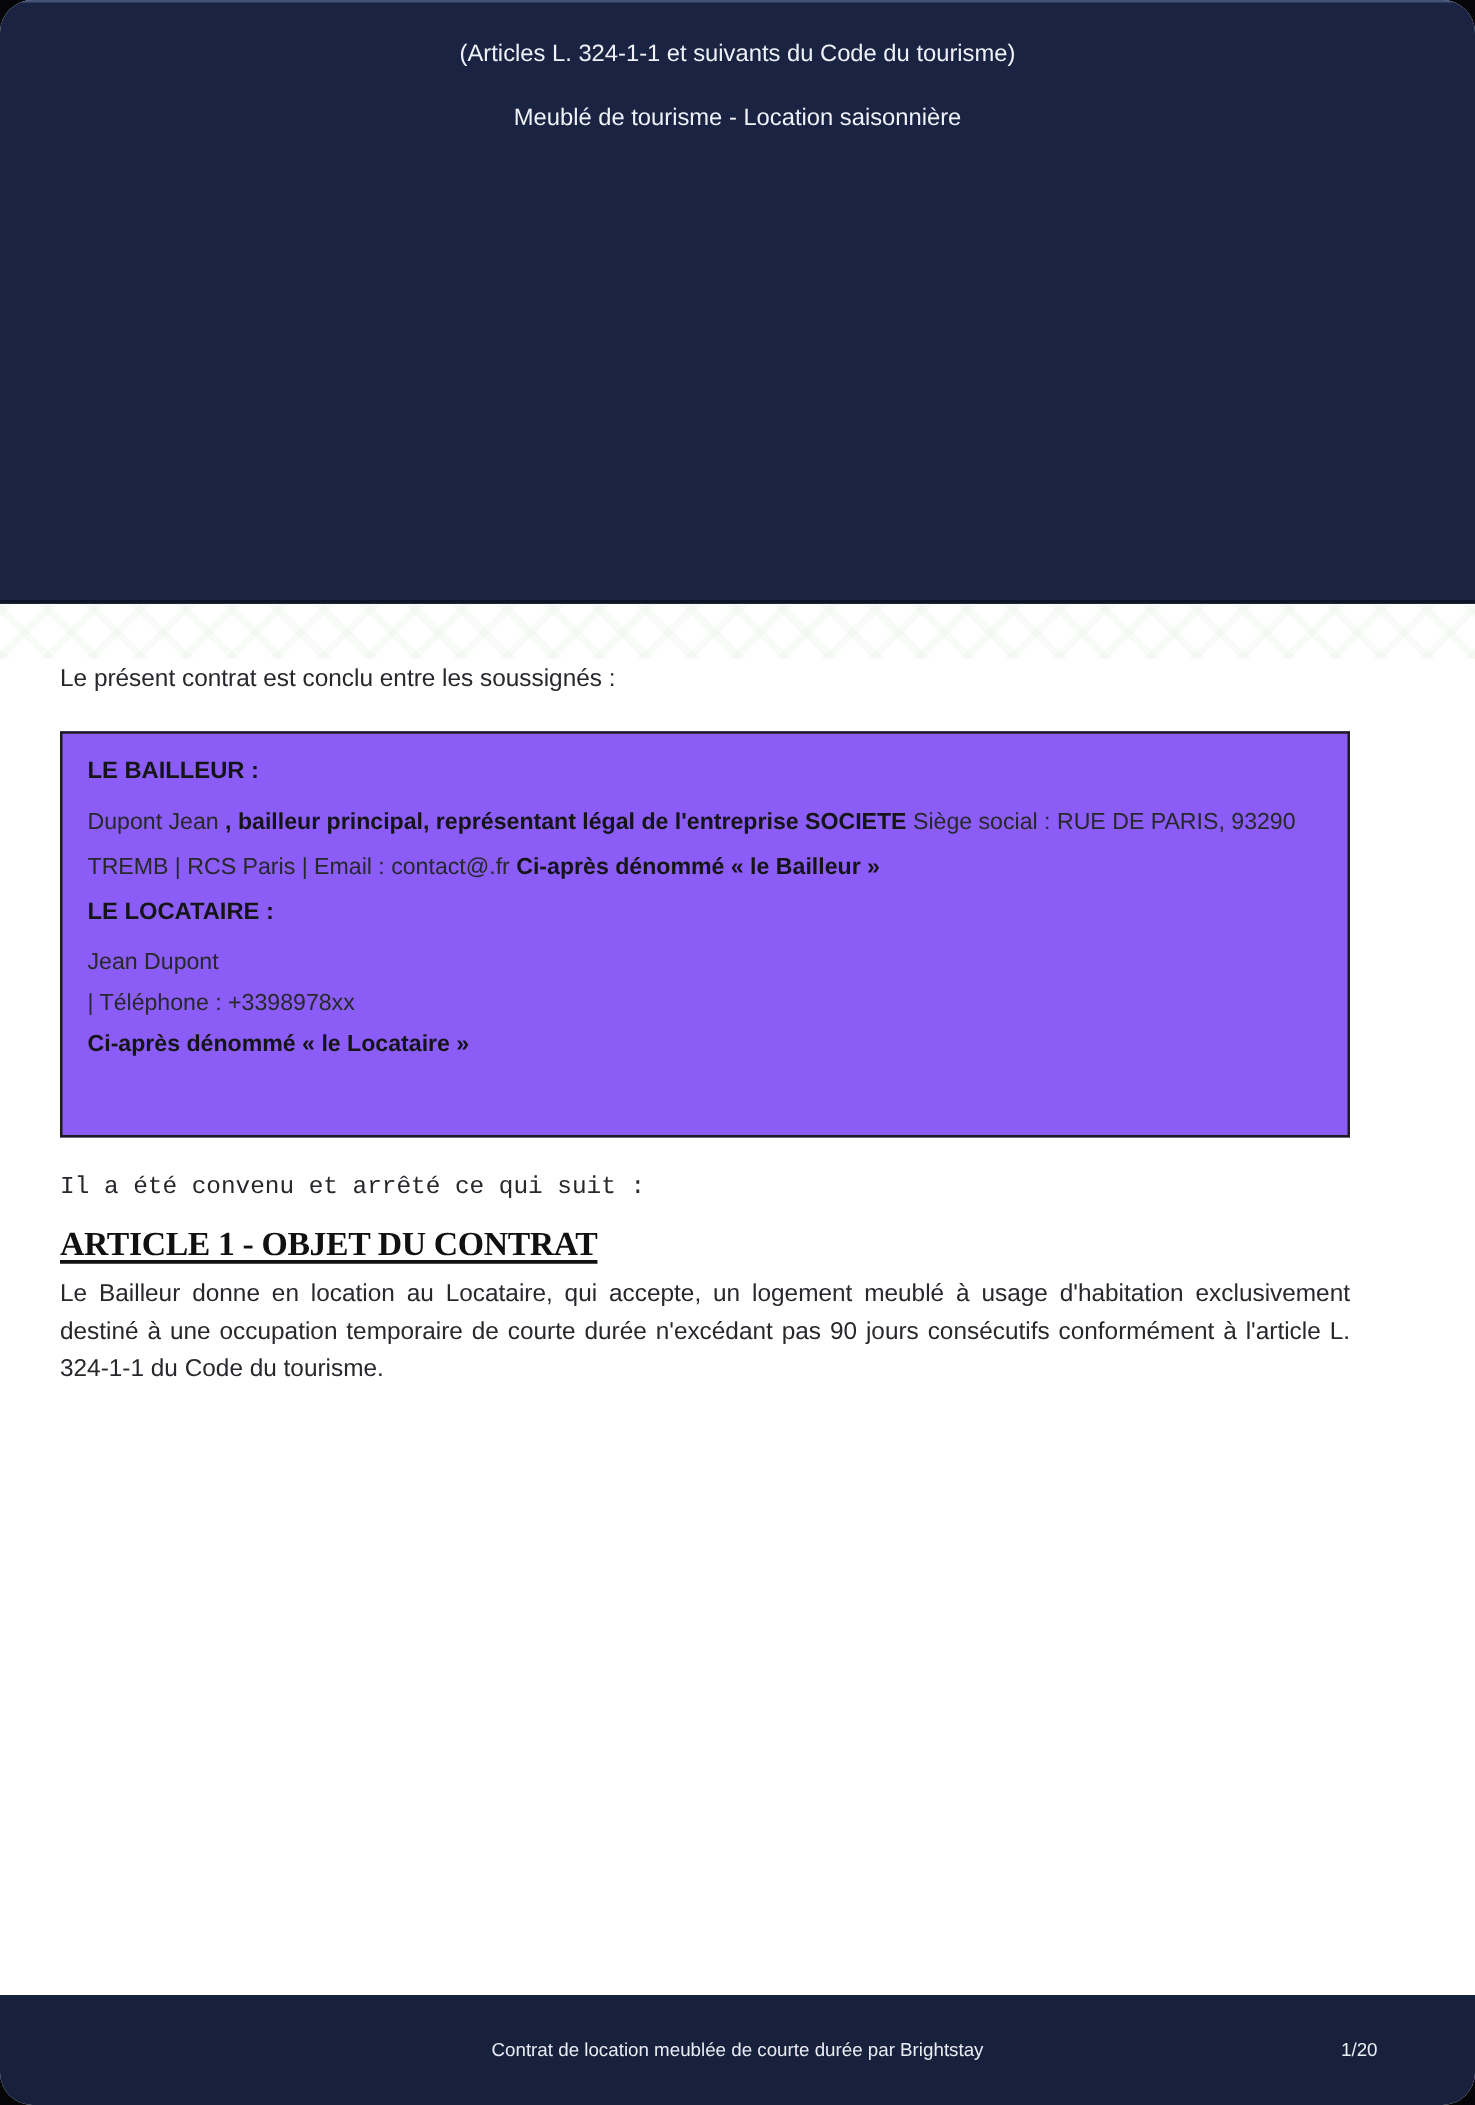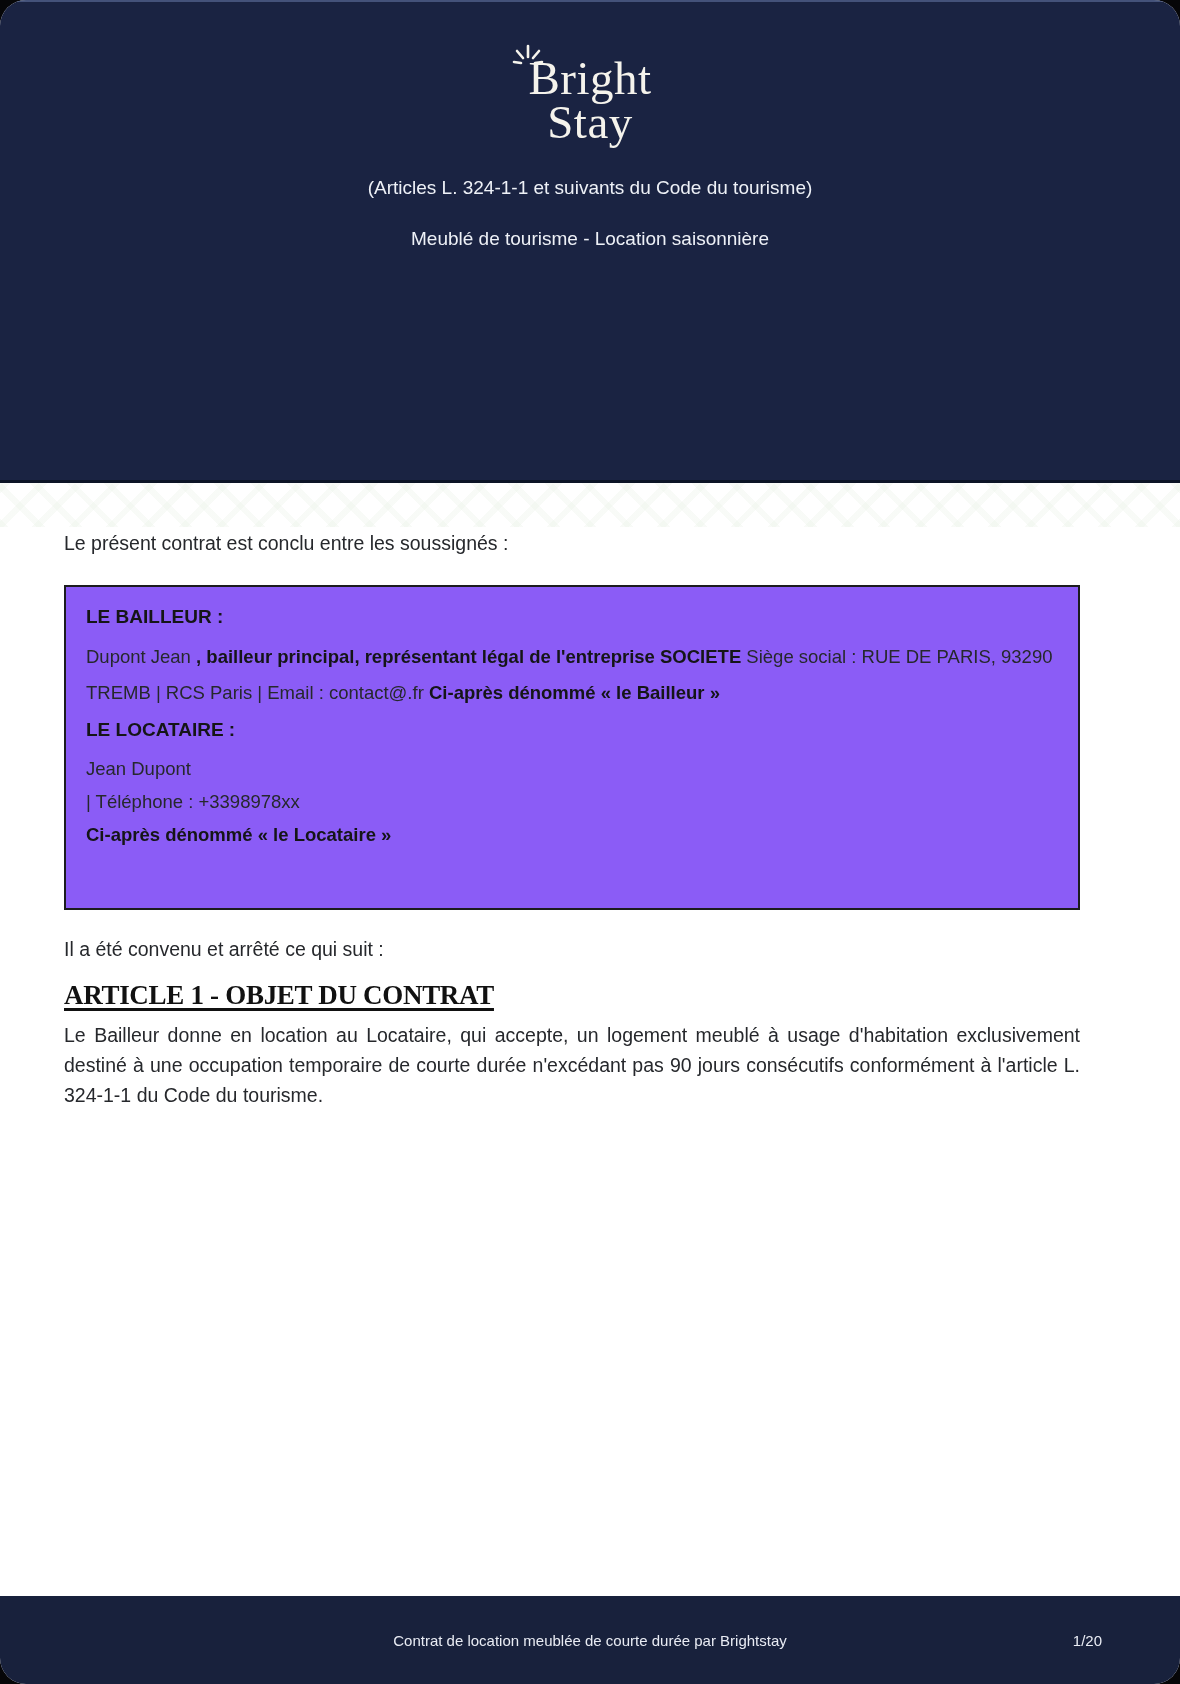--- a/index.html
+++ b/index.html
@@ -27,39 +27,39 @@
   .sparkle svg{display:block;width:36px;height:36px;}
   .doc-title{
     margin:34px 60px 0;font-family:"Liberation Serif","DejaVu Serif",serif;
     font-weight:700;font-size:42px;line-height:54px;letter-spacing:1.5px;
     color:#f4f6fa;text-shadow:0 4px 5px rgba(0,0,0,.55);
   }
   .subtitle{margin:0;font-size:19px;color:#eef1f7;font-weight:400;}
   .subtitle.first{margin-top:33px;}
   .subtitle.second{margin-top:29px;}
   
-  .doc-main{position:relative;padding:0 100px 0 64px;color:#222;}
+  .doc-main{position:relative;padding:0 100px 0 48px;color:#222;}
   .texture-band{
     position:absolute;top:0;left:0;right:0;height:44px;opacity:.55;
     background:
       repeating-linear-gradient(45deg,rgba(196,218,186,.20) 0 6px,transparent 6px 26px),
       repeating-linear-gradient(-45deg,rgba(196,218,186,.20) 0 6px,transparent 6px 26px);
   }
   .intro{margin:0;padding-top:47px;font-size:19.5px;line-height:27px;color:#26282c;}
   .parties-box{
     margin-top:28px;height:325px;box-sizing:border-box;
     border:2px solid #1c1c1e;background:#8b5cf6;padding:15px 20px;
   }
   .party-heading{margin:0 0 7px;font-size:19px;font-weight:700;line-height:30px;color:#151517;}
   .party-heading.second{margin-top:4px;}
   .party-text{margin:0;font-size:18.5px;line-height:36px;color:#26282c;}
   .party-text .b{font-weight:700;color:#151517;}
   .party-line{margin:0;font-size:18.5px;line-height:33px;color:#26282c;}
   .party-line.bold{font-weight:700;color:#151517;}
-  .agreement{margin:26px 0 0;font-size:19.5px;line-height:27px;color:#26282c;}
+  .agreement{margin:26px 0 0;font-size:19.5px;line-height:27px;color:#26282c;font-family:Liberation Mono, monospace;}
   .article-heading{
     margin:16px 0 0;font-family:"Liberation Serif","DejaVu Serif",serif;
     font-size:27px;line-height:32px;font-weight:700;color:#111;letter-spacing:-.3px;
     text-decoration:underline;text-decoration-thickness:2.5px;text-underline-offset:4px;
   }
   .article-body{
     margin:9px 0 0;font-size:19.5px;line-height:30px;color:#26282c;
     text-align:justify;
   }
   
@@ -72,35 +72,20 @@
     white-space:nowrap;
   }
   .footer-page{position:absolute;right:78px;top:50%;transform:translateY(-50%);}
 </style>
 </head>
 <body>
 
 <div class="page">
 
   <header class="doc-header">
-    <div class="logo">
-      <span class="sparkle">
-        <svg viewBox="0 0 36 36" xmlns="http://www.w3.org/2000/svg">
-          <g stroke="#f5f3ec" stroke-width="2.6" stroke-linecap="round">
-            <line x1="18" y1="2" x2="18" y2="13"></line>
-            <line x1="7" y1="7" x2="13" y2="14"></line>
-            <line x1="29" y1="7" x2="23" y2="14"></line>
-            <line x1="4" y1="18" x2="11" y2="19"></line>
-            <line x1="32" y1="18" x2="25" y2="19"></line>
-          </g>
-        </svg>
-      </span>
-      <div>Bright</div>
-      <div>Stay</div>
-    </div>
     <p class="subtitle first">(Articles L. 324-1-1 et suivants du Code du tourisme)</p>
     <p class="subtitle second">Meublé de tourisme - Location saisonnière</p>
   </header>
 
   <main class="doc-main">
     <div class="texture-band"></div>
 
     <p class="intro">Le présent contrat est conclu entre les soussignés :</p>
 
     <div class="parties-box">

